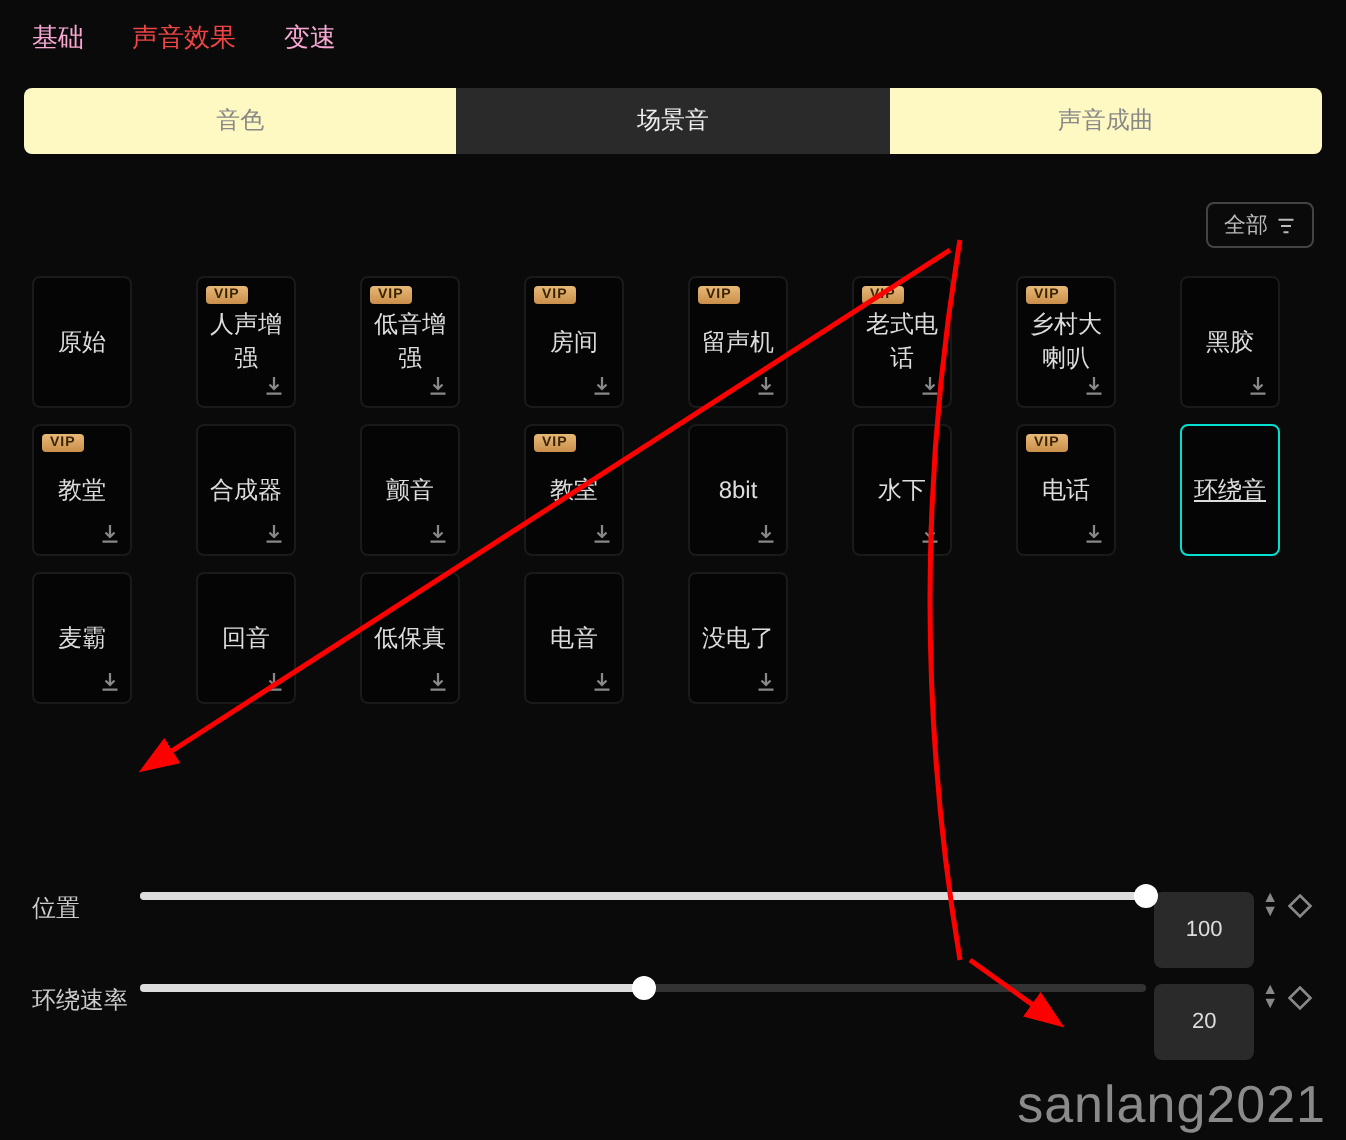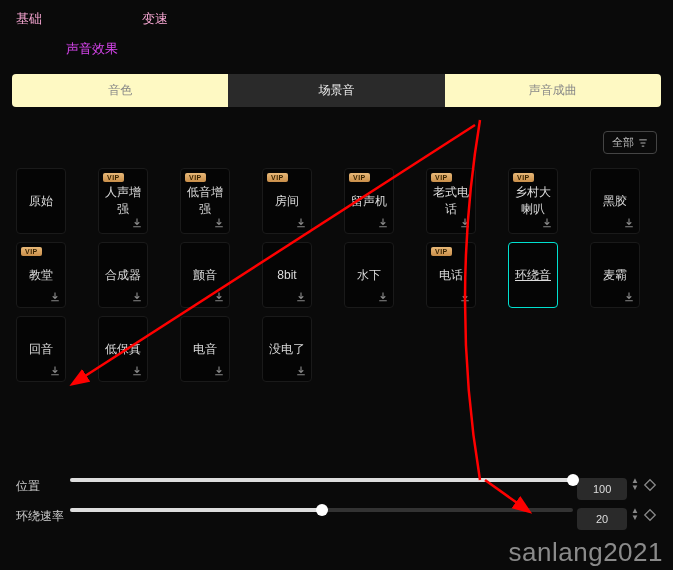--- a/index.html
+++ b/index.html
@@ -7,21 +7,21 @@
   width: 673px; height: 570px;
   background: #0a0a0a;
   font-family: "Microsoft YaHei", sans-serif;
   color: #ccc;
   font-size: 12px;
   overflow: hidden;
   position: relative;
 }
 .top-tabs { display: flex; gap: 24px; padding: 10px 16px; }
 .top-tab { color: #f9a8d4; cursor: pointer; font-size: 13px; }
-.top-tab.active { color: #d946ef; margin-top: 30px; }
+.top-tab.active { color: #ef4444; }
 .sub-tabs {
   display: flex; margin: 6px 12px;
   background: #fef9c3; border-radius: 4px; overflow: hidden;
 }
 .sub-tab {
   flex: 1; text-align: center; padding: 8px 0;
   color: #888; cursor: pointer; font-size: 12px;
 }
 .sub-tab.active { background: #2a2a2a; color: #eee; }
 .filter-row {
@@ -81,21 +81,21 @@
 .track-fill {
   position: absolute; left: 0; top: 0; bottom: 0;
   background: #ddd; border-radius: 2px;
 }
 .thumb {
   position: absolute; top: 50%; transform: translate(-50%,-50%);
   width: 12px; height: 12px; border-radius: 50%;
   background: #fff;
 }
 .value-box {
-  width: 50px; height: 22px; background: #2a2a2a;
+  width: 50px; height: 38px; background: #2a2a2a;
   border-radius: 4px; display: flex; align-items: center;
   justify-content: center; color: #ddd; font-size: 11px;
 }
 .stepper {
   display: flex; flex-direction: column; gap: 1px;
   color: #888; font-size: 8px; line-height: 6px;
   cursor: pointer;
 }
 .reset-icon { width: 14px; height: 14px; color: #888; cursor: pointer; }
 .watermark {
@@ -186,20 +186,27 @@
       </svg>
     </div>
     <div class="tile">
       <span>合成器</span>
       <svg viewBox="0 0 16 16" class="dl-icon">
         <path d="M8 2v8M5 7l3 3 3-3M3 13h10" stroke="#888" stroke-width="1.5" fill="none"></path>
       </svg>
     </div>
     <div class="tile">
       <span>颤音</span>
+      <svg viewBox="0 0 16 16" class="dl-icon">
+        <path d="M8 2v8M5 7l3 3 3-3M3 13h10" stroke="#888" stroke-width="1.5" fill="none"></path>
+      </svg>
+    </div>
+    <div class="tile">
+      <span>教室</span>
+      <div class="vip-badge">VIP</div>
       <svg viewBox="0 0 16 16" class="dl-icon">
         <path d="M8 2v8M5 7l3 3 3-3M3 13h10" stroke="#888" stroke-width="1.5" fill="none"></path>
       </svg>
     </div>
     <div class="tile">
       <span>8bit</span>
       <svg viewBox="0 0 16 16" class="dl-icon">
         <path d="M8 2v8M5 7l3 3 3-3M3 13h10" stroke="#888" stroke-width="1.5" fill="none"></path>
       </svg>
     </div>

